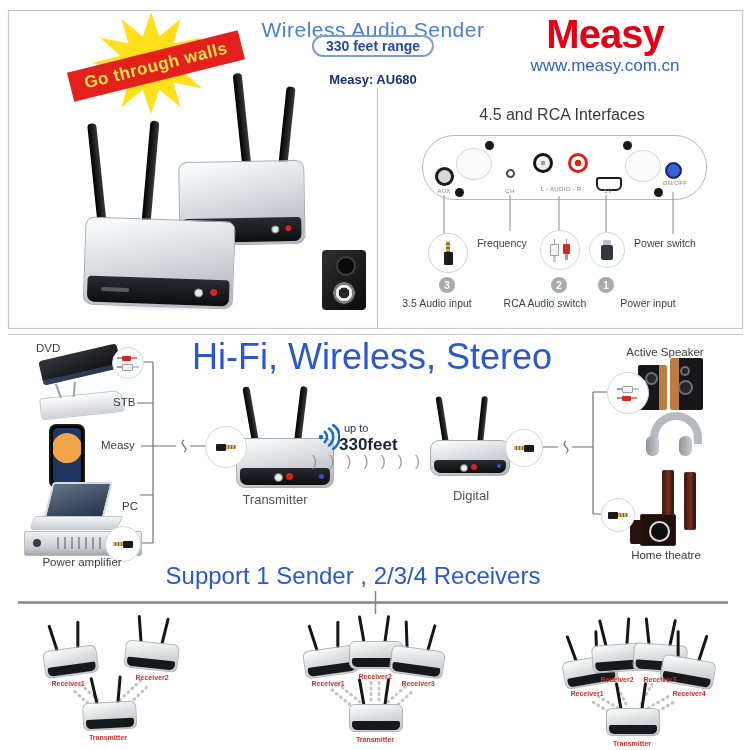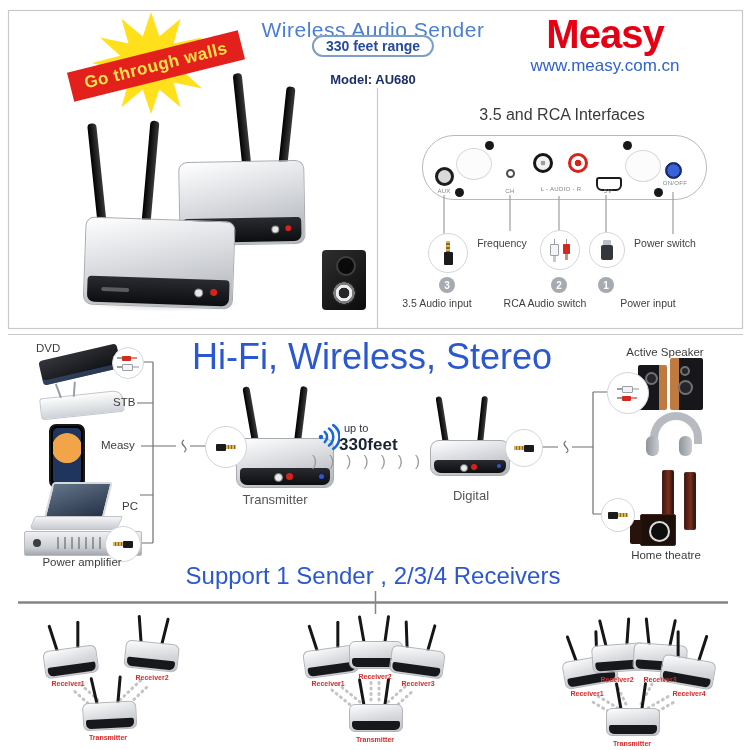--- a/index.html
+++ b/index.html
@@ -183,25 +183,25 @@
 
   <div class="abs spk">
       <i class="t"></i>
       <i class="b"></i>
     </div>
 
   <div class="abs ctr title" style="left:373px;top:18px">Wireless Audio Sender</div>
   <div class="abs ctr" style="left:373px;top:37px">
     <span class="pill">330 feet range</span>
   </div>
-  <div class="abs ctr model" style="left:373px;top:72px">Model: AU680</div>
+  <div class="abs ctr model" style="left:373px;top:72px">Measy: AU680</div>
   <div class="abs ctr site" style="left:605px;top:56px">www.measy.com.cn</div>
   <div class="abs ctr brand" style="left:605px;top:12px">Measy</div>
 
-  <div class="abs ctr sect-title" style="left:562px;top:106px">3.5 and RCA Interfaces</div>
+  <div class="abs ctr sect-title" style="left:562px;top:106px">4.5 and RCA Interfaces</div>
 
   <div class="abs panel">
     <i class="screw" style="left:62px;top:5px"></i>
     <i class="screw" style="left:200px;top:5px"></i>
     <i class="screw" style="left:32px;top:52px"></i>
     <i class="screw" style="left:231px;top:52px"></i>
     <i class="aux" style="left:12px;top:31px"></i>
     <i class="mount" style="left:33px;top:12px"></i>
     <i class="chhole" style="left:83px;top:33px"></i>
     <i class="rcaL" style="left:110px;top:17px"></i>
@@ -378,21 +378,21 @@
       <i class="ss"></i>
   </div>
   <div class="c" style="left:601px;top:498px;width:32px;height:32px">
     <span class="p35h">
         <i class="bd"></i>
         <i class="tip"></i>
       </span>
   </div>
   <div class="abs ctr lbl" style="left:666px;top:549px">Home theatre</div>
 
-  <div class="abs ctr midblue" style="left:373px;top:562px">Support 1 Sender , 2/3/4 Receivers</div>
+  <div class="abs ctr midblue" style="left:353px;top:562px">Support 1 Sender , 2/3/4 Receivers</div>
 
   <div class="mdev" style="left:42px;top:622px;transform:rotate(-8deg)">
     <i class="ma" style="left:14px;transform:rotate(-10deg)"></i>
       <i class="ma" style="left:34px;transform:rotate(8deg)"></i>
     <b class="mb">
         <i class="mf"></i>
       </b>
   </div>
   <div class="rl" style="left:68px;top:680px">Receiver1</div>
   <div class="mdev" style="left:126px;top:616px;transform:rotate(6deg)">

